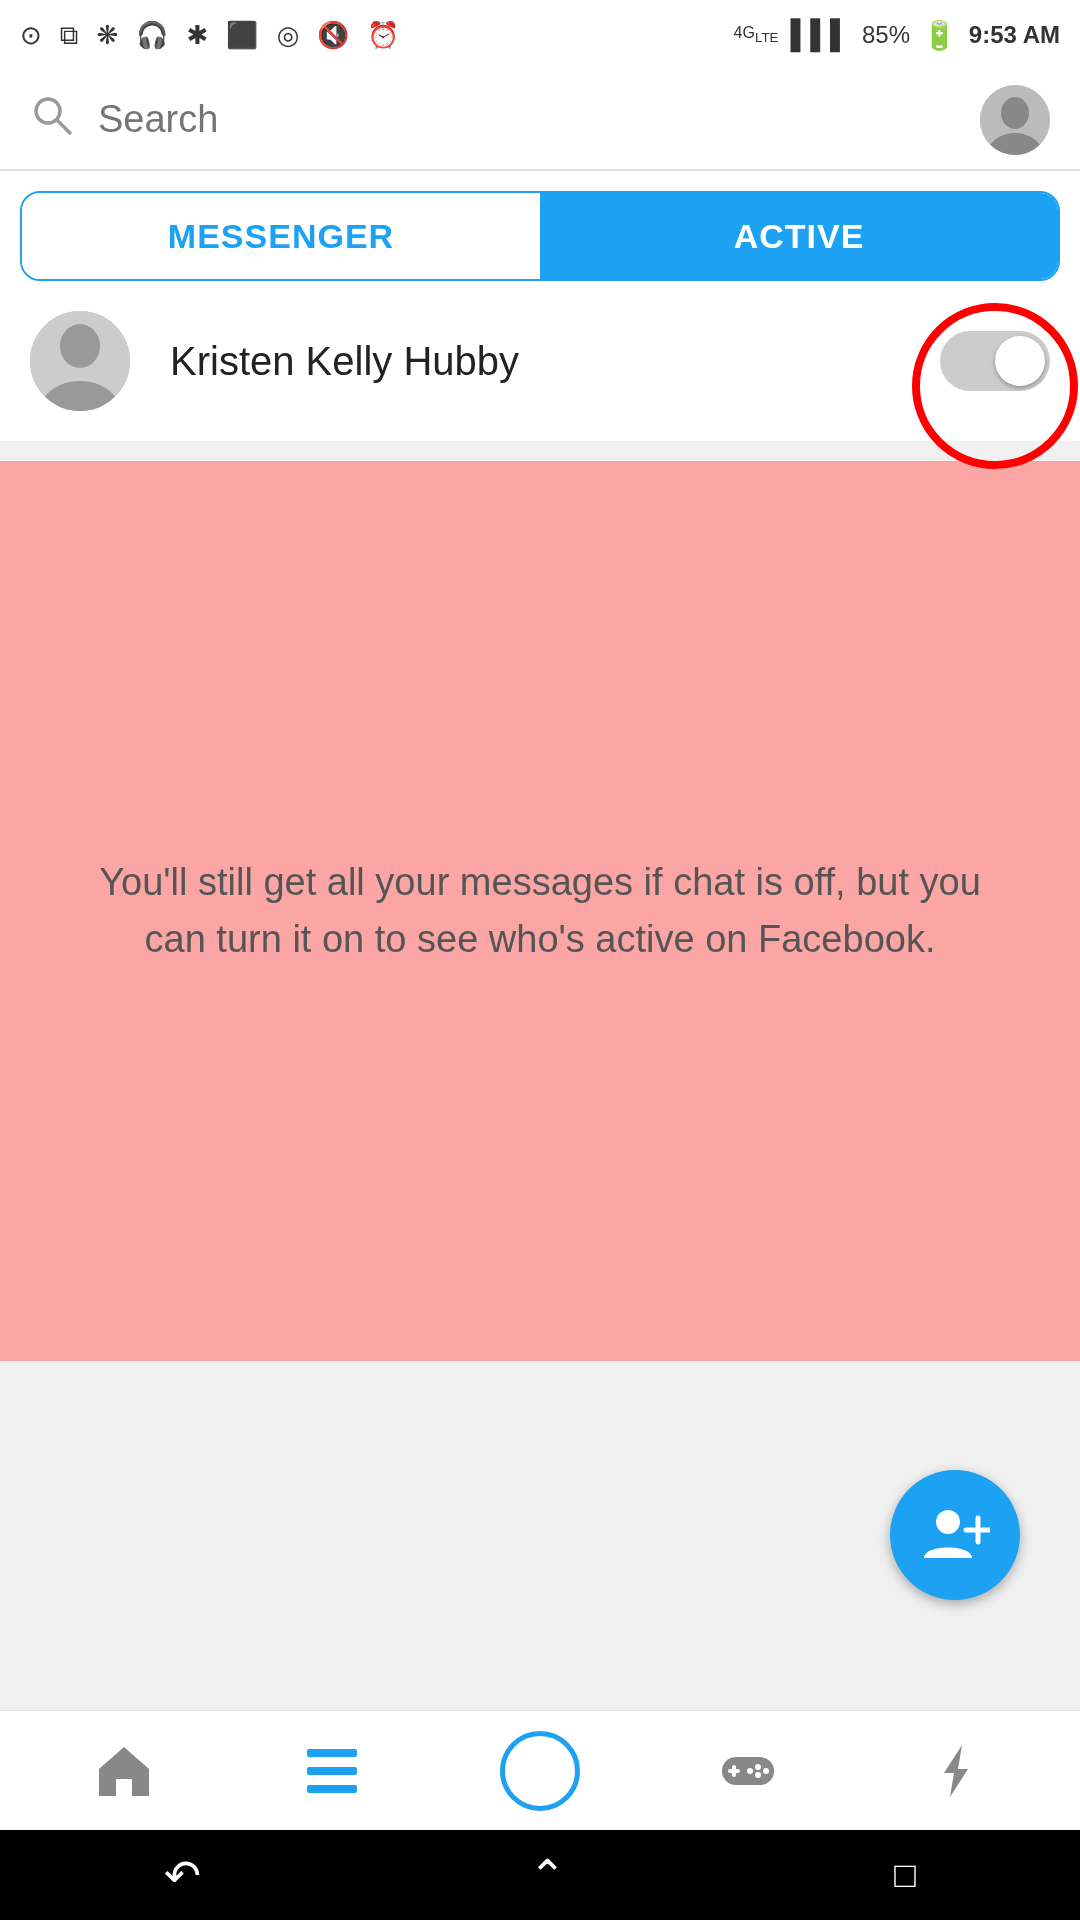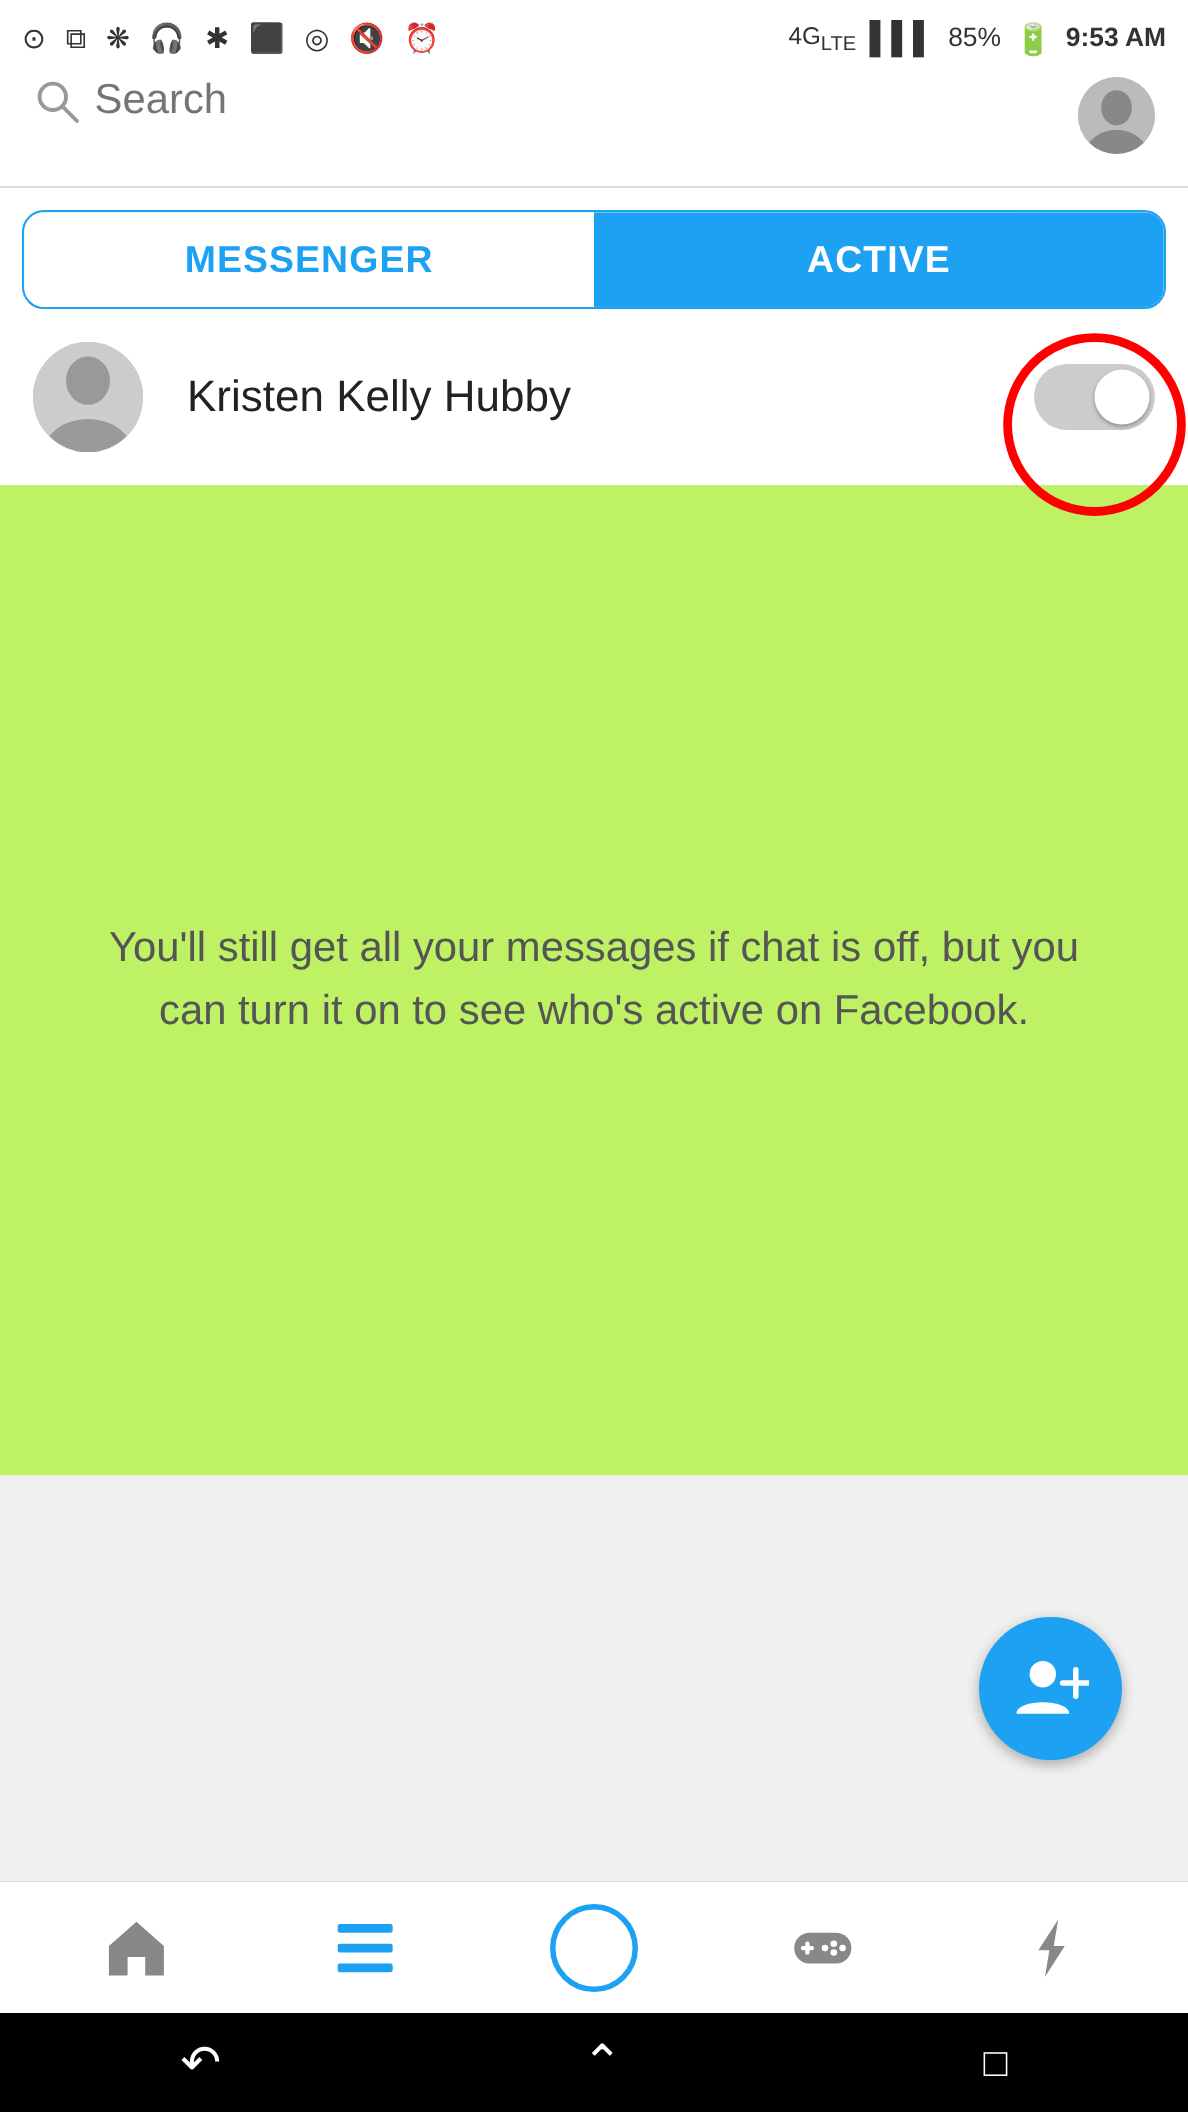--- a/index.html
+++ b/index.html
@@ -41,24 +41,24 @@
       font-size: 26px;
       color: #333;
     }
 
     
     .search-bar {
       width: 100%;
       height: 100px;
       background: #fff;
       display: flex;
-      align-items: flex-start;
+      align-items: center;
       padding: 0 30px;
       border-bottom: 1px solid #ddd;
-      gap: 12px;
+      gap: 24px;
     }
     .search-icon-wrap {
       color: #999;
       font-size: 40px;
     }
     .search-input {
       flex: 1;
       font-size: 38px;
       color: #aaa;
       border: none;
@@ -254,22 +254,23 @@
       justify-content: space-around;
     }
     .android-nav-btn {
       color: #fff;
       font-size: 38px;
       cursor: pointer;
     }
 
     
     .main-content {
-      background: #bef264;
+      background: #fca5a5;
       flex: 1;
+      margin-top: 20px;
     }
 
     .white-section {
       background: #fff;
     }
 
     .divider {
       height: 1px;
       background: #ddd;
       width: 100%;
@@ -287,21 +288,21 @@
 
     <span class="status-icon">❋</span>
     <span class="status-icon">🎧</span>
     <span class="status-icon">✱</span>
     <span class="status-icon">⬛</span>
     <span class="status-icon">◎</span>
     <span class="status-icon">🔇</span>
     <span class="status-icon">⏰</span>
   </div>
   <div class="status-bar-right">
-    <span style="font-size:22px;">4G<sub>LTE</sub></span>
+    <span style="font-size:16px;">4G<sub>LTE</sub></span>
     <span>▌▌▌</span>
     <span style="font-size:24px;">85%</span>
     <span>🔋</span>
     <span style="font-size:24px; font-weight:600;">9:53 AM</span>
   </div>
 </div>
 
 <div class="search-bar white-section">
   <div class="search-icon-wrap">
     <svg width="44" height="44" viewBox="0 0 44 44" fill="none">

